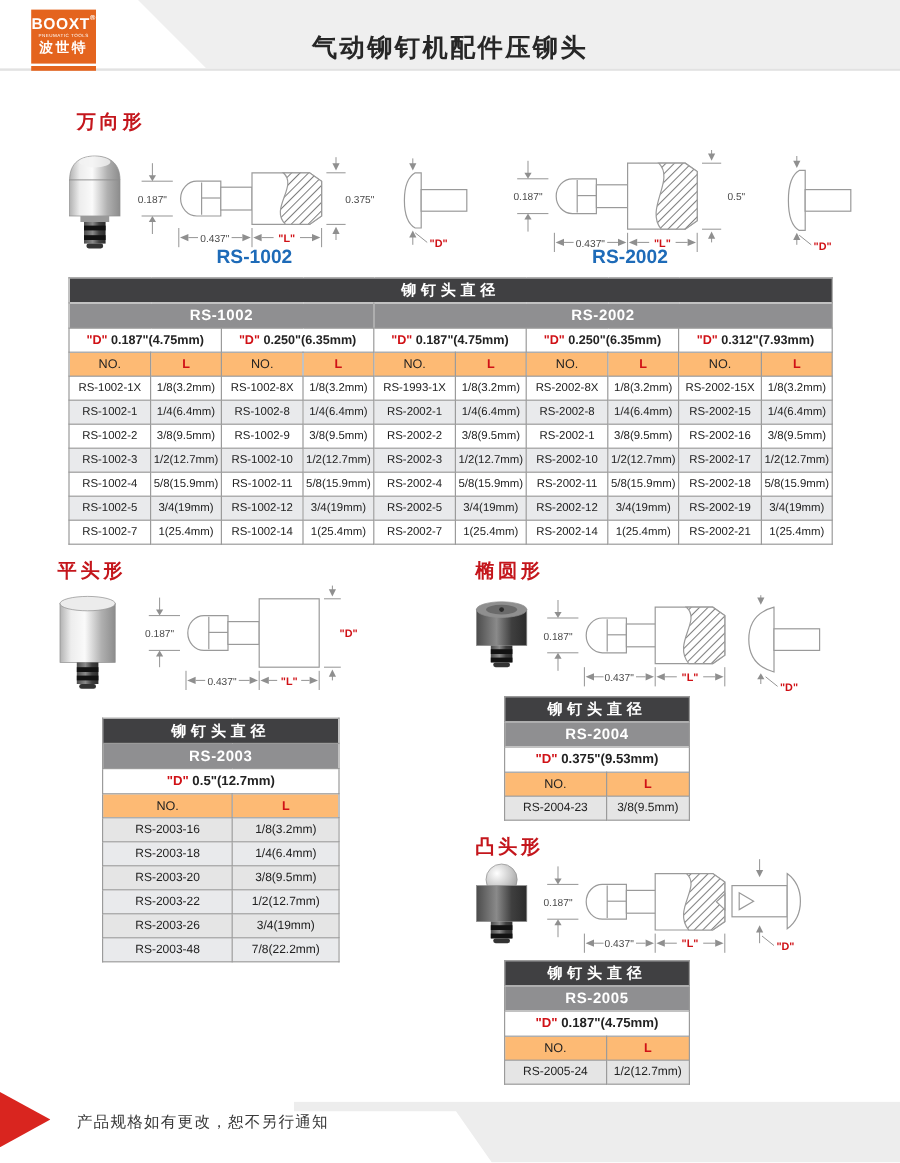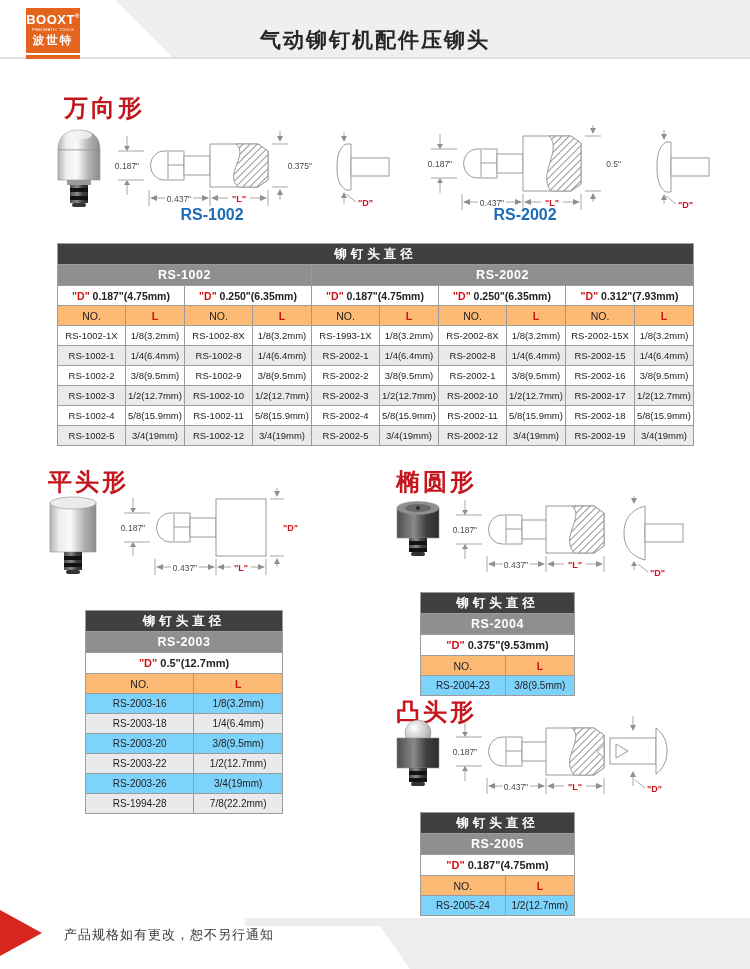--- a/index.html
+++ b/index.html
@@ -12,45 +12,45 @@
   .logo-box{position:absolute;left:26px;top:8px;width:54px;height:45px;background:#e4641e;
             color:#fff;text-align:center;line-height:1.05;padding-top:5px;box-sizing:border-box;}
   .logo-brand{font-weight:bold;font-size:13px;letter-spacing:.5px;}
   .logo-reg{font-size:6px;vertical-align:top;}
   .logo-sub{font-size:3.8px;letter-spacing:.4px;margin-top:1px;}
   .logo-cn{font-weight:bold;font-size:11.5px;letter-spacing:2px;margin-top:2px;}
   .logo-strip{position:absolute;left:26px;top:55px;width:54px;height:4px;background:#e4641e;}
   .page-title{position:absolute;left:0;top:26px;width:750px;text-align:center;
               font-size:21px;font-weight:bold;color:#262626;letter-spacing:2px;}
   
-  .sec-title{position:absolute;font-size:24px;font-weight:bold;color:#c4161c;letter-spacing:3px;}
+  .sec-title{position:absolute;font-size:16px;font-weight:bold;color:#c4161c;letter-spacing:3px;}
   .model-label{position:absolute;width:120px;text-align:center;font-size:16px;font-weight:bold;color:#1e6bb8;}
   
   .shape{fill:#fff;stroke:#9a9a9a;stroke-width:1;}
   .shape-l{stroke:#9a9a9a;stroke-width:1;fill:none;}
   .hatch{fill:url(#pHatch);stroke:#9a9a9a;stroke-width:1;}
   .dim{stroke:#8f8f8f;stroke-width:.8;fill:none;}
   .dimf{fill:#8f8f8f;stroke:none;}
   .dtx{font:8.5px "Liberation Sans",sans-serif;fill:#4a4a4a;}
   .rtx{font:bold 9px "Liberation Sans",sans-serif;fill:#d01116;}
   .ph-o{stroke:#8f8f8f;stroke-width:.6;}
   svg{position:absolute;overflow:visible;}
   
-  table{border-collapse:collapse;table-layout:fixed;font-family:"Liberation Sans",sans-serif;margin-top:12px;}
+  table{border-collapse:collapse;table-layout:fixed;font-family:"Liberation Sans",sans-serif;}
   td,th{border:1px solid #9b9b9b;text-align:center;padding:0;overflow:hidden;white-space:nowrap;}
   .t-title{background:#404042;color:#fff;font-weight:bold;font-size:12.5px;letter-spacing:4px;height:20px;}
   .t-group{background:#8f8f91;color:#fff;font-weight:bold;font-size:12.5px;letter-spacing:.5px;height:20px;}
   .t-spec{background:#fff;font-size:10.5px;height:19px;}
   .t-colhead{background:#fdba74;font-size:10.5px;font-weight:normal;height:19px;}
   .d-red,.l-red{color:#d01116;font-weight:bold;}
   .bigtable{position:absolute;left:57px;top:231px;width:636px;}
   .bigtable tbody td{font-size:9.5px;height:19px;background:#fff;}
   .smtable{position:absolute;}
   .smtable .t-spec{font-size:11px;height:20px;}
-  .smtable tbody td{font-size:10px;height:19px;background:#7dd3fc;}
+  .smtable tbody td{font-size:10px;height:19px;background:#e5e5e5;}
   tbody tr:nth-child(even) td{background:#e9eaec;}
   
   .foot-arrow{position:absolute;left:0;top:910px;width:42px;height:46px;background:#d9251f;
               clip-path:polygon(0 0,100% 50%,0 100%);}
   .foot-note{position:absolute;left:64px;top:926px;font-size:13px;color:#3a3a3a;letter-spacing:1px;}
   .foot-band{position:absolute;left:245px;top:918px;width:505px;height:51px;background:#ededed;
              clip-path:polygon(0 0,505px 0,505px 51px,165px 51px,135px 8px,0 8px);}
 </style>
 </head>
 <body>
@@ -312,20 +312,32 @@
           <td>3/4(19mm)</td>
           <td>RS-1002-12</td>
           <td>3/4(19mm)</td>
           <td>RS-2002-5</td>
           <td>3/4(19mm)</td>
           <td>RS-2002-12</td>
           <td>3/4(19mm)</td>
           <td>RS-2002-19</td>
           <td>3/4(19mm)</td>
         </tr>
+        <tr>
+          <td>RS-1002-7</td>
+          <td>1(25.4mm)</td>
+          <td>RS-1002-14</td>
+          <td>1(25.4mm)</td>
+          <td>RS-2002-7</td>
+          <td>1(25.4mm)</td>
+          <td>RS-2002-14</td>
+          <td>1(25.4mm)</td>
+          <td>RS-2002-21</td>
+          <td>1(25.4mm)</td>
+        </tr>
       </tbody>
   </table>
 
   <div class="sec-title" style="left:48px;top:466px;">平头形</div>
 
   <svg style="left:44px;top:490px;" width="62" height="88" viewBox="0 0 62 88">
     <rect class="ph-o" x="6" y="13" width="46" height="49" fill="url(#gMetal)"></rect>
     <ellipse class="ph-o" cx="29" cy="13" rx="23" ry="6" fill="#ececec"></ellipse>
     <rect x="20" y="62" width="18" height="18" fill="url(#gDarkMetal)"></rect>
     <rect x="20" y="66" width="18" height="4" fill="#121212"></rect>
@@ -403,21 +415,21 @@
         </tr>
         <tr>
           <td>RS-2003-22</td>
           <td>1/2(12.7mm)</td>
         </tr>
         <tr>
           <td>RS-2003-26</td>
           <td>3/4(19mm)</td>
         </tr>
         <tr>
-          <td>RS-1994-28</td>
+          <td>RS-2003-48</td>
           <td>7/8(22.2mm)</td>
         </tr>
       </tbody>
   </table>
 
   <div class="sec-title" style="left:396px;top:466px;">椭圆形</div>
 
   <svg style="left:392px;top:494px;" width="52" height="72" viewBox="0 0 52 72">
     <rect class="ph-o" x="5" y="14" width="42" height="30" fill="url(#gDarkMetal)"></rect>
     <ellipse class="ph-o" cx="26" cy="14" rx="21" ry="6.5" fill="#8f8f8f"></ellipse>

